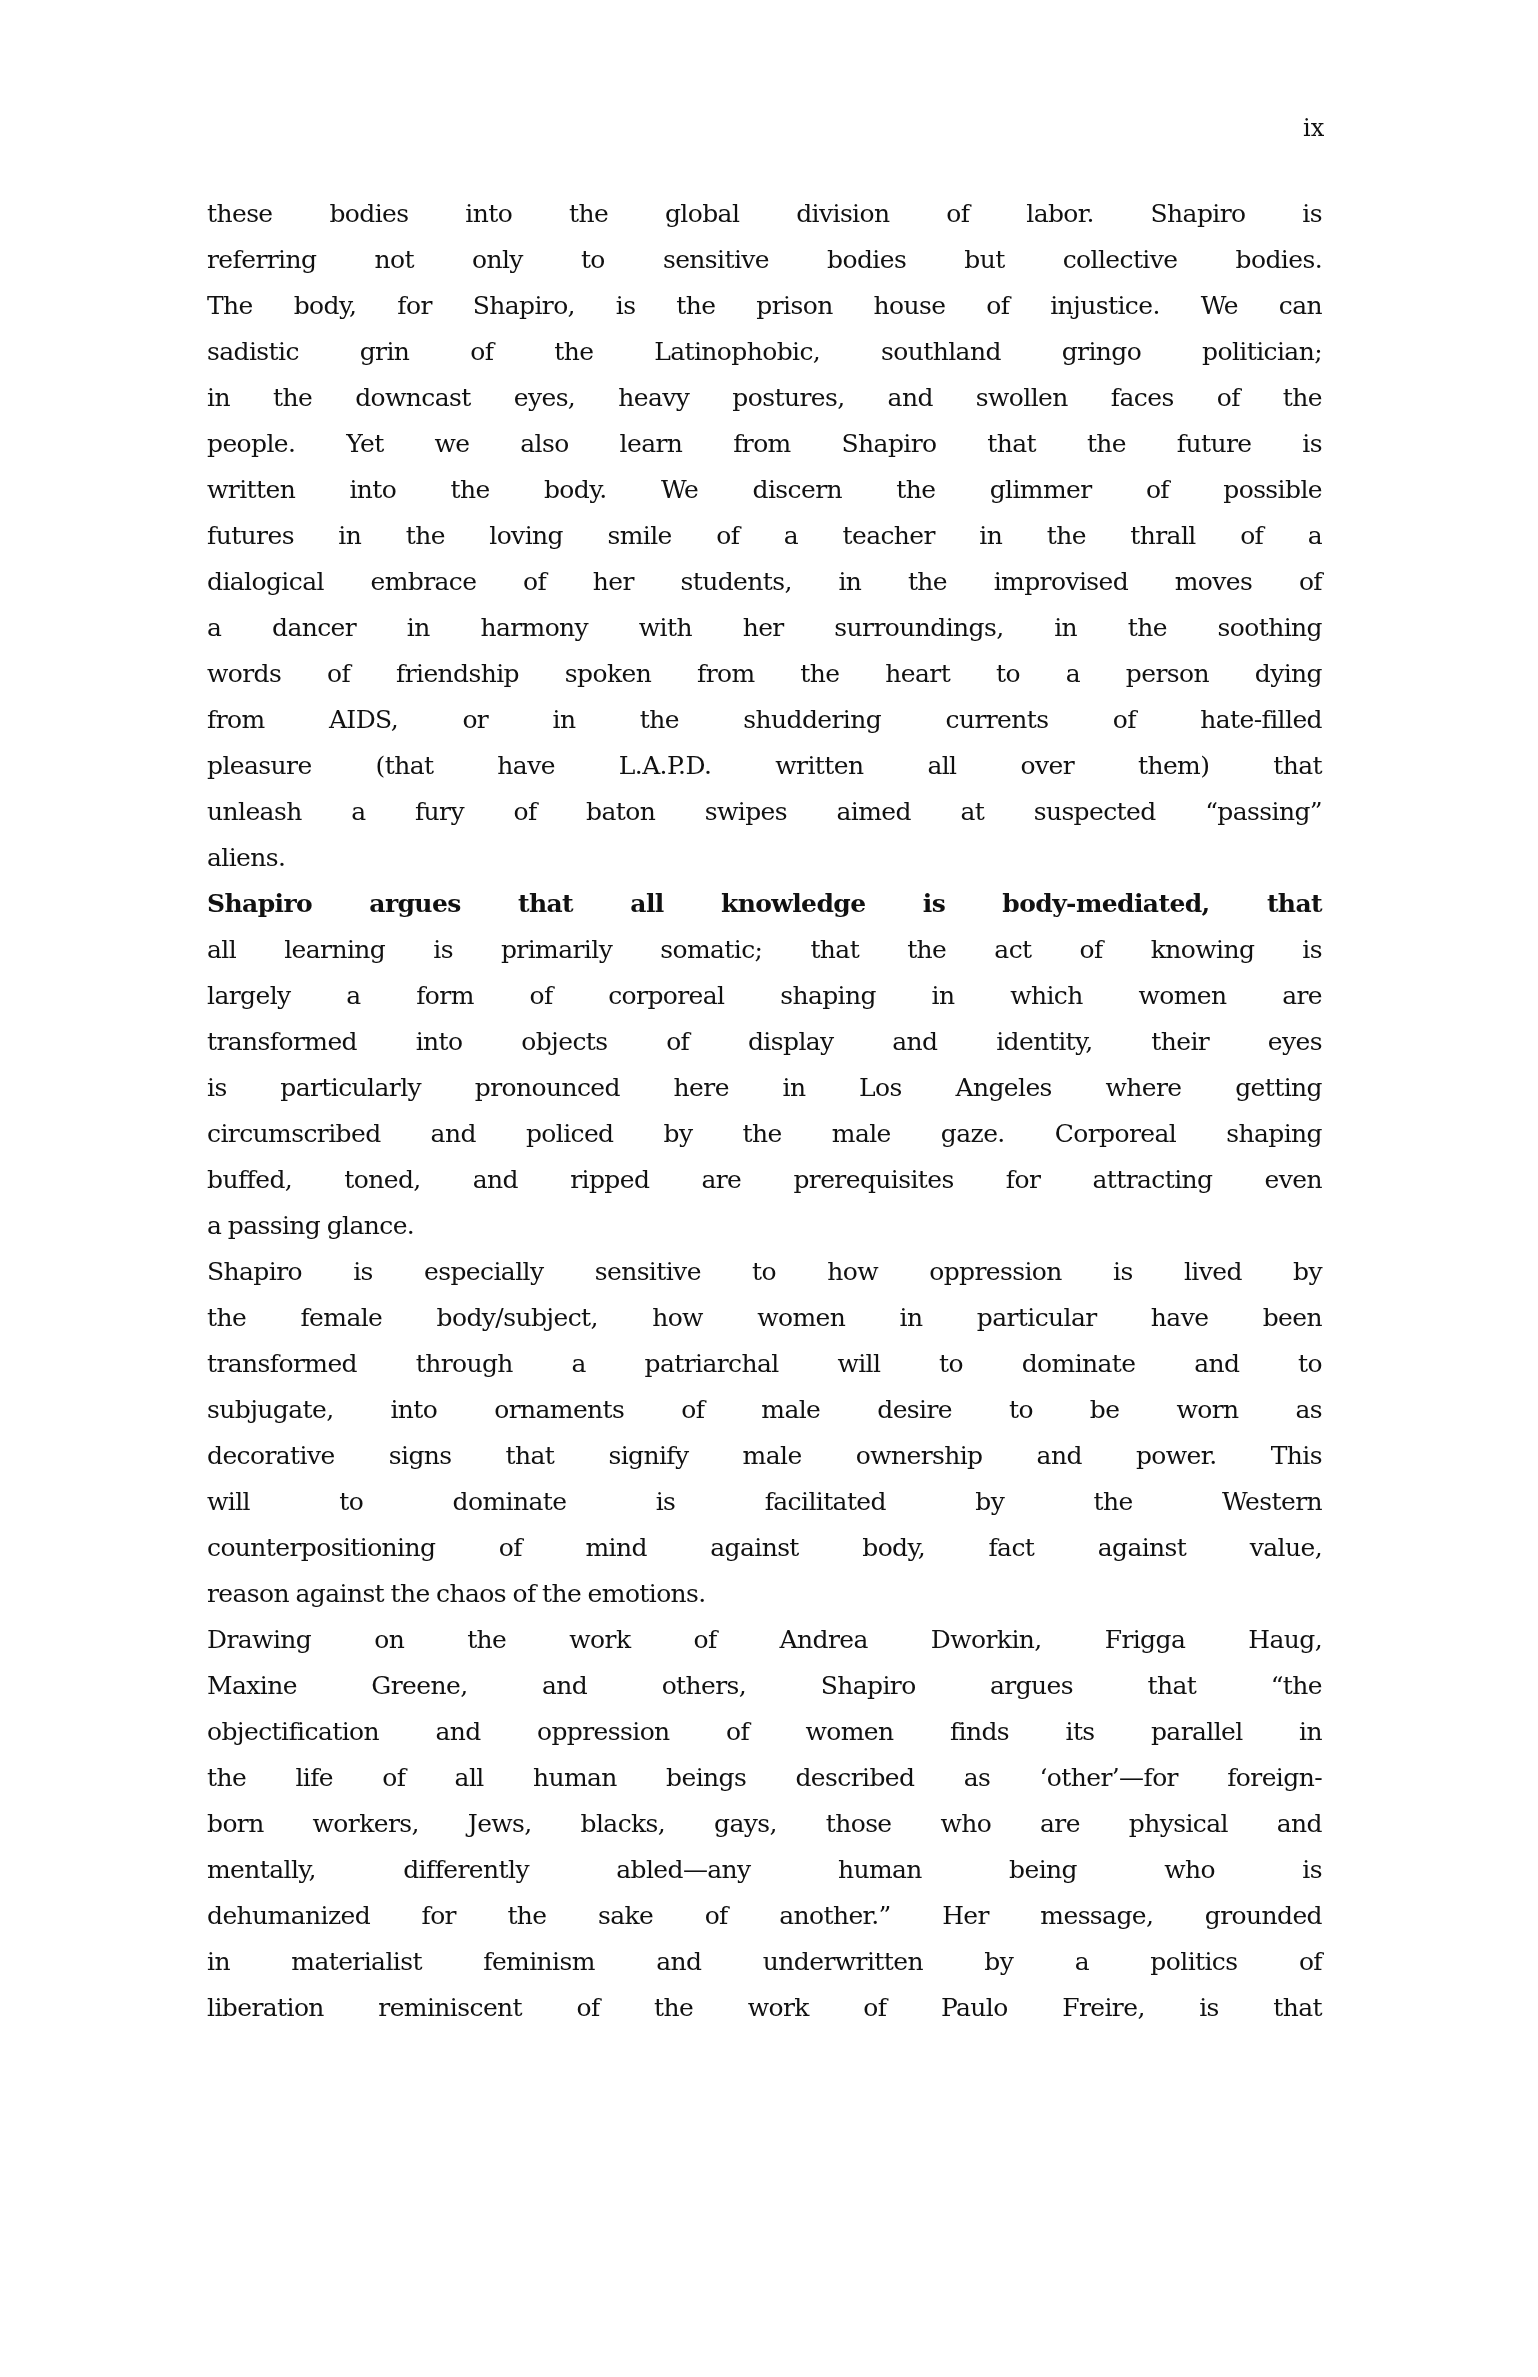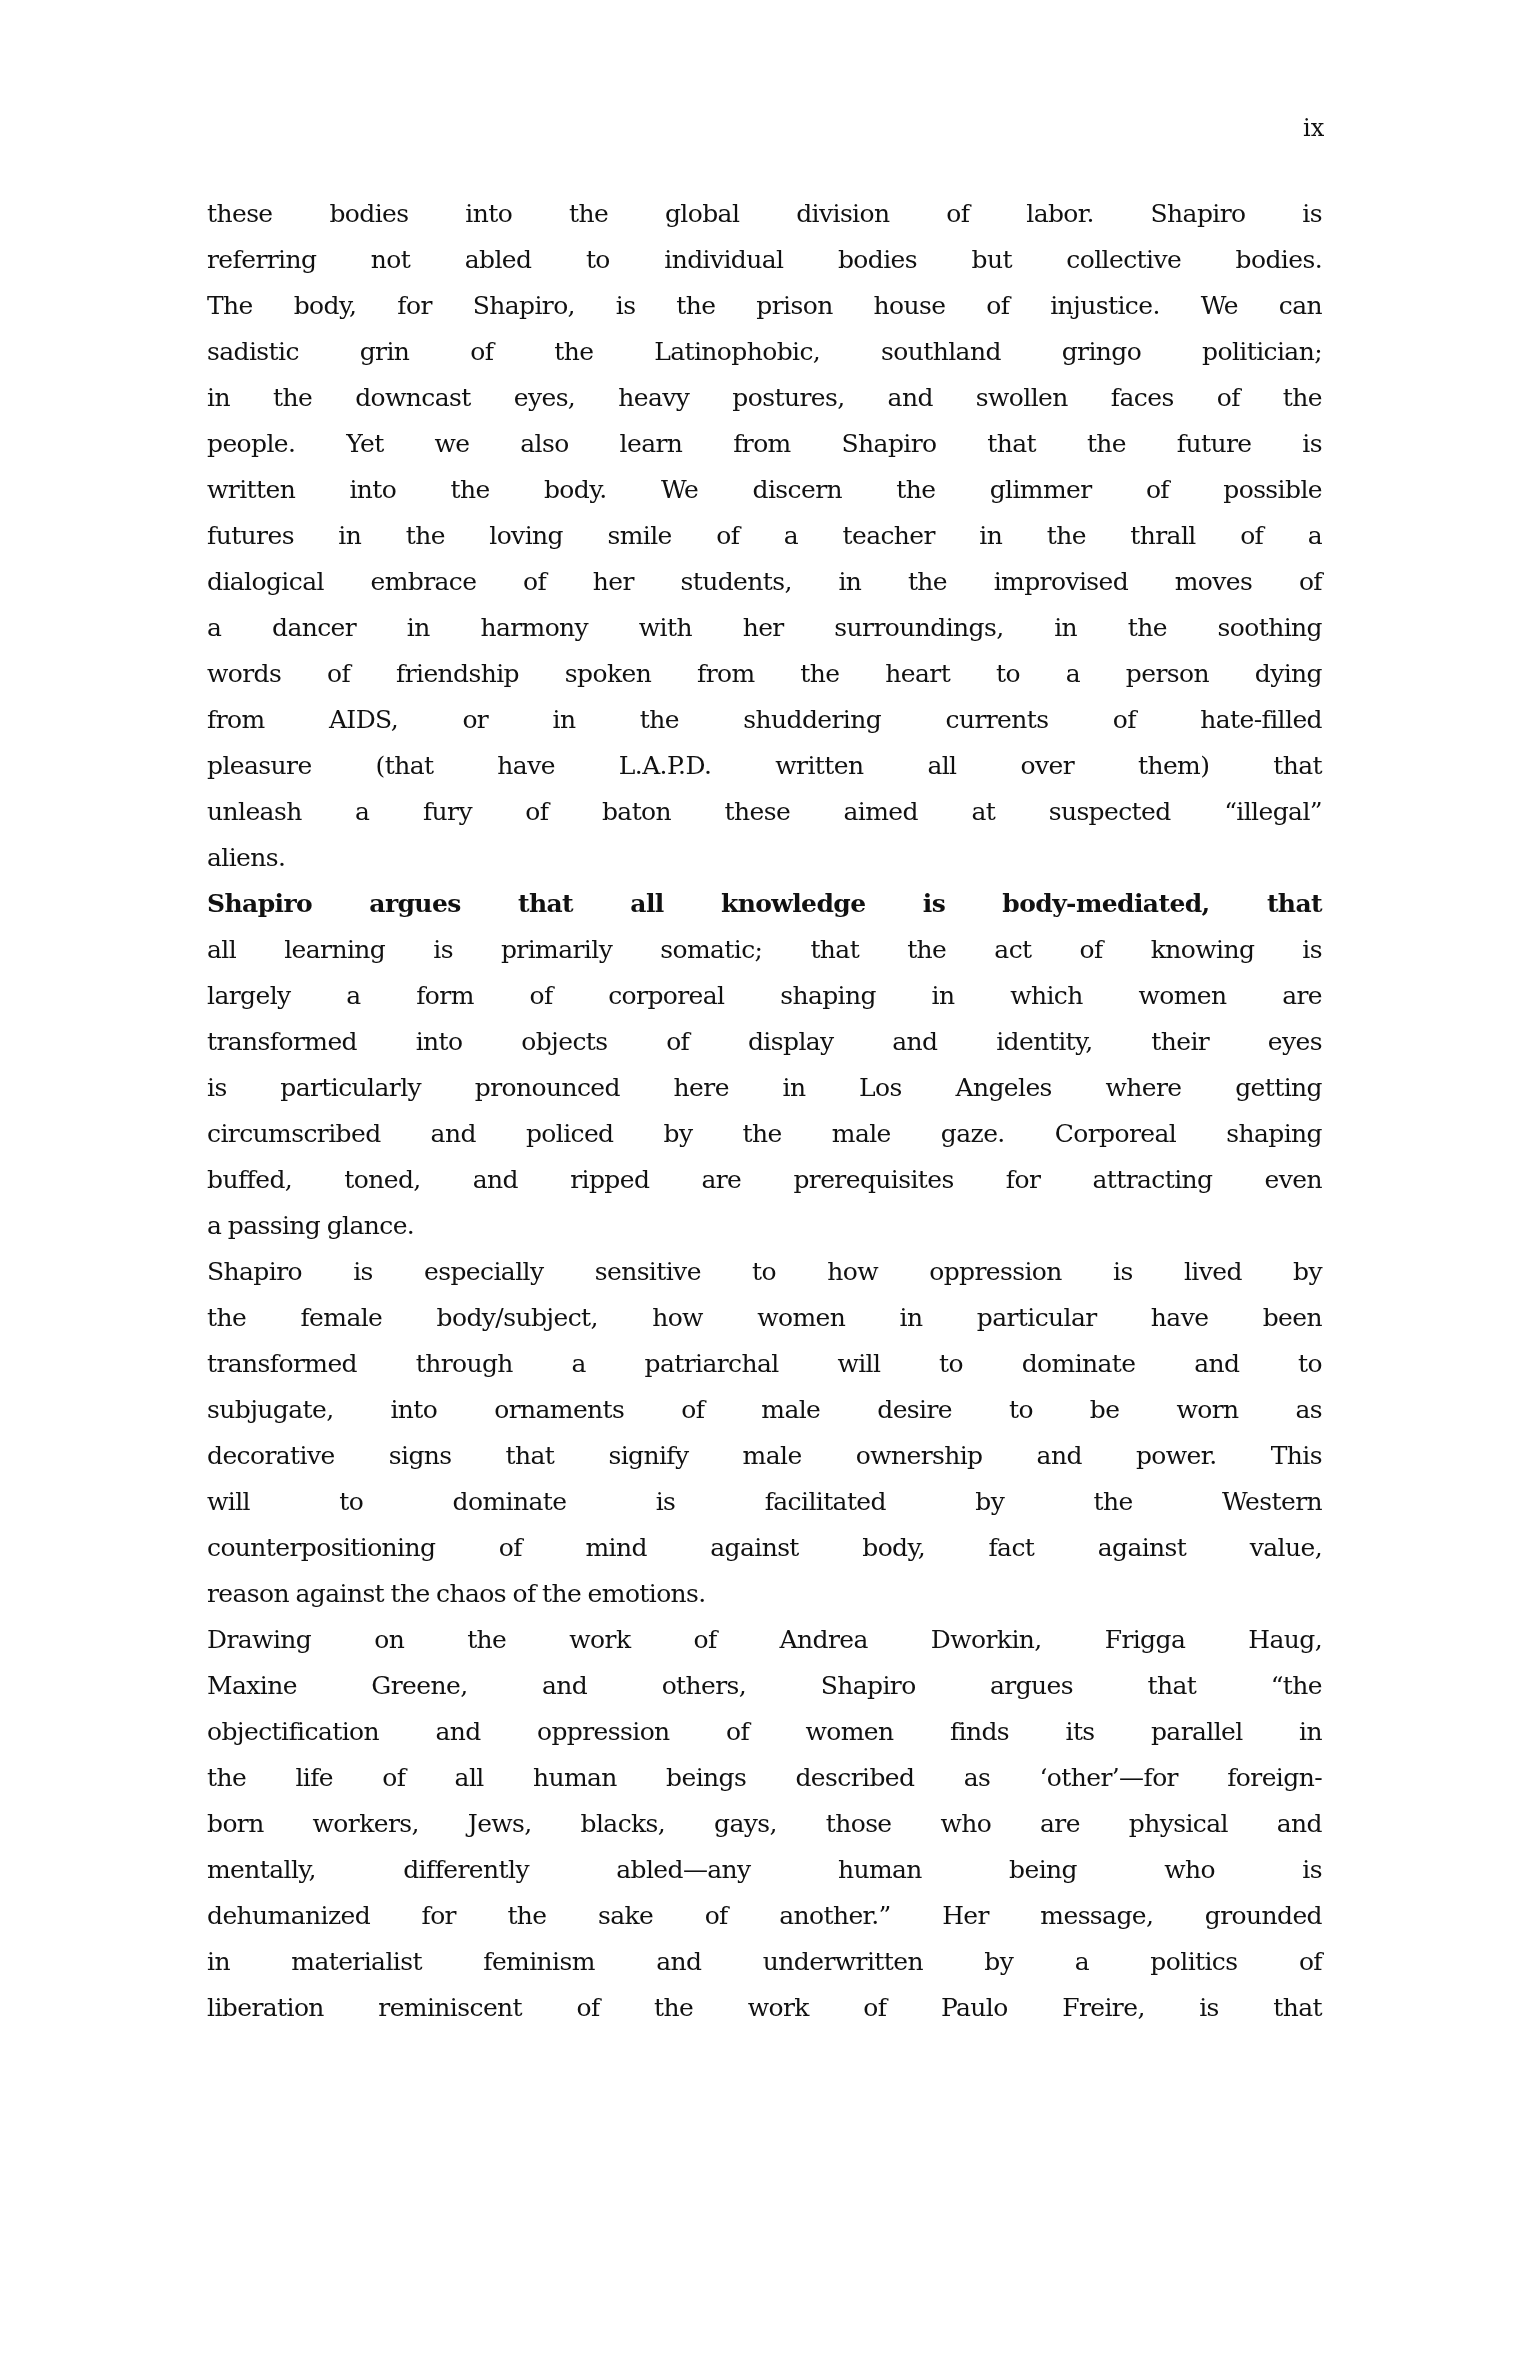--- a/index.html
+++ b/index.html
@@ -25,33 +25,33 @@
   .line.last { text-align-last: left; }
 </style>
 </head>
 <body>
 
 <div class="page-number">ix</div>
 
 <div class="text-block">
   <div class="paragraph">
       <span class="line">these bodies into the global division of labor. Shapiro is</span>
-      <span class="line">referring not abled to individual bodies but collective bodies.</span>
+      <span class="line">referring not only to sensitive bodies but collective bodies.</span>
       <span class="line">The body, for Shapiro, is the prison house of injustice. We can</span>
       <span class="line">sadistic grin of the Latinophobic, southland gringo politician;</span>
       <span class="line">in the downcast eyes, heavy postures, and swollen faces of the</span>
       <span class="line">people. Yet we also learn from Shapiro that the future is</span>
       <span class="line">written into the body. We discern the glimmer of possible</span>
       <span class="line">futures in the loving smile of a teacher in the thrall of a</span>
       <span class="line">dialogical embrace of her students, in the improvised moves of</span>
       <span class="line">a dancer in harmony with her surroundings, in the soothing</span>
       <span class="line">words of friendship spoken from the heart to a person dying</span>
       <span class="line">from AIDS, or in the shuddering currents of hate-filled</span>
       <span class="line">pleasure (that have L.A.P.D. written all over them) that</span>
-      <span class="line">unleash a fury of baton these aimed at suspected “illegal”</span>
+      <span class="line">unleash a fury of baton swipes aimed at suspected “passing”</span>
       <span class="line last">aliens.</span>
     </div>
   <div class="paragraph">
       <span class="line" style="padding-left: 0px; font-weight: bold;">Shapiro argues that all knowledge is body-mediated, that</span>
       <span class="line">all learning is primarily somatic; that the act of knowing is</span>
       <span class="line">largely a form of corporeal shaping in which women are</span>
       <span class="line">transformed into objects of display and identity, their eyes</span>
       <span class="line">is particularly pronounced here in Los Angeles where getting</span>
       <span class="line">circumscribed and policed by the male gaze. Corporeal shaping</span>
       <span class="line">buffed, toned, and ripped are prerequisites for attracting even</span>

